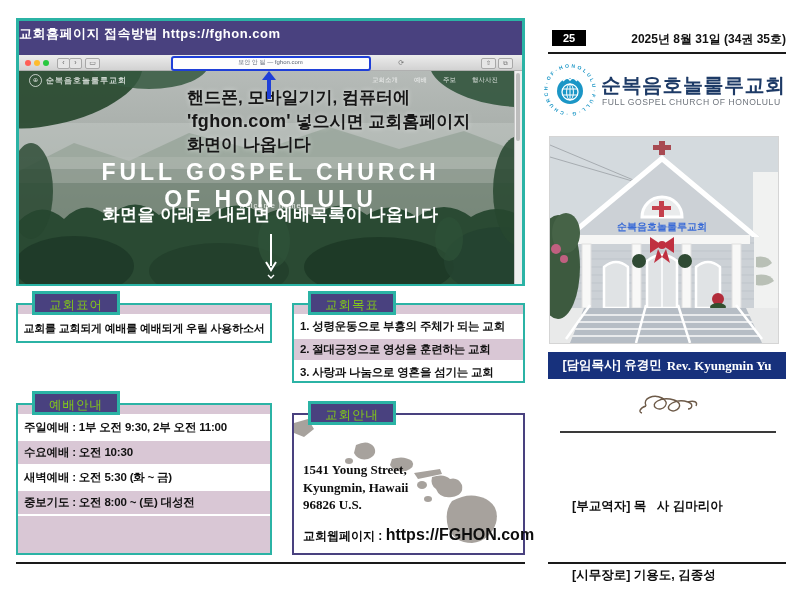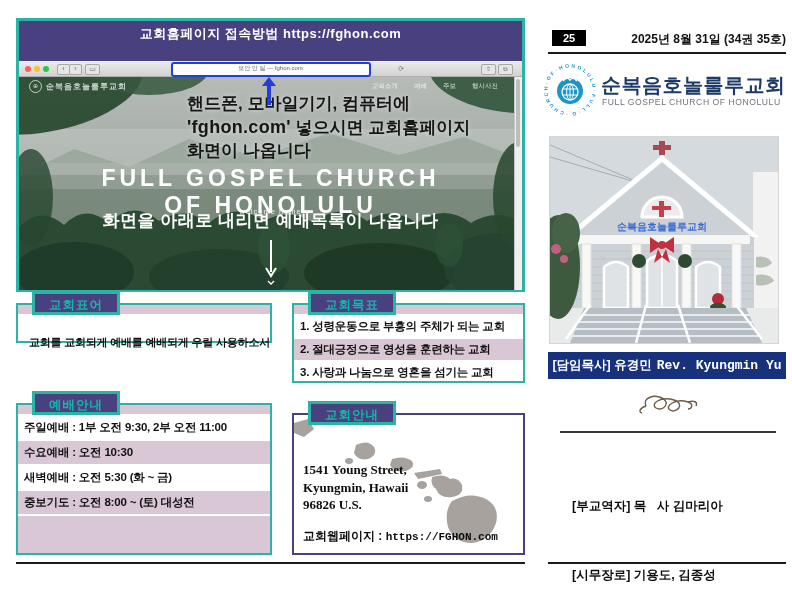--- a/index.html
+++ b/index.html
@@ -1,20 +1,20 @@
 <!DOCTYPE html>
 <html><head>
 <meta charset="utf-8">
 <style>
   html,body{margin:0;padding:0;background:#888;}
   .page{position:relative;width:792px;height:612px;background:#ffffff;margin:0 auto;
         font-family:"Liberation Sans","DejaVu Sans",sans-serif;overflow:hidden;}
   
   .web-guide{position:absolute;left:16px;top:18px;width:503px;border:3px solid #2bb3a5;background:#fff;}
-  .guide-header{height:40px;line-height:26px;background:#49417f;color:#fff;text-align:center;
+  .guide-header{height:34px;line-height:26px;background:#49417f;color:#fff;
                 font-weight:bold;font-size:13px;letter-spacing:.5px;}
   .browser{position:relative;height:228px;background:#fff;}
   .chrome{position:relative;height:15px;background:linear-gradient(#ececec,#d2d2d2);border-bottom:1px solid #b0b0b0;}
   .tl{position:absolute;top:5px;width:6px;height:6px;border-radius:50%;}
   .tl.r{left:6px;background:#ff5f57}.tl.y{left:15px;background:#febc2e}.tl.g{left:24px;background:#28c840}
   .navbtn{position:absolute;top:3px;width:11px;height:9px;border:1px solid #a8a8a8;border-radius:2px;
           background:#e6e6e6;color:#666;font-size:7px;line-height:8px;text-align:center;}
   .nb-back{left:38px}.nb-fwd{left:50px}.nb-side{left:66px;width:13px}
   .addrbar{position:absolute;left:50%;top:1px;transform:translateX(-50%);width:196px;height:11px;
            background:#fdfdfd;border:2px solid #1f3fd8;border-radius:3px;font-size:6px;line-height:9px;
@@ -45,56 +45,56 @@
            font-size:7.5px;letter-spacing:1px;z-index:3;}
   .scroll-hint{position:absolute;left:0;top:132px;width:100%;text-align:center;color:#fff;font-size:17px;
                font-weight:bold;z-index:3;letter-spacing:.5px;}
   .down-arrow{position:absolute;left:50%;top:163px;transform:translateX(-50%);z-index:3;}
   .hero-scrollbar{position:absolute;right:0;top:0;bottom:0;width:7px;background:#efefef;
                   border-left:1px solid #c6c6c6;z-index:5;}
   .hero-scrollbar .thumb{position:absolute;top:2px;left:1px;width:4px;height:68px;background:#bdbdbd;border-radius:2px;}
   
   .tbox{position:absolute;background:#fff;box-sizing:border-box;}
   .tbox .tab{position:absolute;top:-14px;left:14px;min-width:88px;height:24px;line-height:22px;
-             background:#49417f;border:3px solid #2bb3a5;color:#14b8a6;font-weight:bold;font-size:12.5px;
+             background:#49417f;border:3px solid #2bb3a5;color:#84cc16;font-weight:normal;font-size:12.5px;
              text-align:center;letter-spacing:1px;z-index:2;box-sizing:border-box;padding:0 8px;}
   .teal-b{border:2.5px solid #2bb3a5;}
   .purple-b{border:2.5px solid #49417f;}
   .strip{height:9px;background:#d9c7d5;}
-  .motto-text{margin-top:21px;text-align:right;font-size:11px;font-weight:bold;color:#111;
+  .motto-text{margin-top:7px;text-align:center;font-size:11px;font-weight:bold;color:#111;
               white-space:nowrap;letter-spacing:-.2px;}
   .goal-row{height:21px;line-height:21px;font-size:11.5px;font-weight:bold;color:#111;padding-left:6px;
             margin-top:2px;white-space:nowrap;letter-spacing:-.2px;}
   .lav{background:#d9c7d5;}
   .worship{display:flex;flex-direction:column;}
   .worship-rows{flex:1;display:flex;flex-direction:column;}
   .worship .goal-row{height:23px;line-height:23px;}
   .worship .bstrip{flex:1;background:#d9c7d5;margin-top:2px;}
   .hawaii{position:absolute;left:0;top:0;width:100%;height:100%;}
   .addr{position:absolute;left:9px;top:46px;font-family:"Liberation Serif","DejaVu Serif",serif;
         font-weight:bold;font-size:13px;line-height:1.35;color:#0d0d0d;z-index:2;}
   .webline{position:absolute;left:9px;bottom:8px;z-index:2;font-size:12px;font-weight:bold;color:#0d0d0d;
            white-space:nowrap;}
-  .webline .url{font-family:Liberation Mono, monospace;font-size:11px;}
+  .webline .url{font-family:Liberation Sans, sans-serif;font-size:16px;}
   .rule{position:absolute;background:#1a1a1a;}
   
   .pagenum{position:absolute;left:552px;top:30px;width:34px;height:16px;background:#000;color:#fff;
            font-size:11px;font-weight:bold;text-align:center;line-height:16px;}
   .dateline{position:absolute;left:600px;top:31px;width:186px;text-align:right;font-size:12px;
             font-weight:bold;color:#111;white-space:nowrap;}
   .emblem{position:absolute;left:543px;top:63px;width:54px;height:54px;}
   .namekr{position:absolute;left:601px;top:72px;font-size:20px;font-weight:800;color:#1d3a66;
           letter-spacing:.5px;white-space:nowrap;}
   .nameen{position:absolute;left:602px;top:97px;font-size:8.6px;color:#6e747c;letter-spacing:.55px;white-space:nowrap;}
   .photo{position:absolute;left:549px;top:136px;width:228px;height:206px;border:1px solid #d5d5d5;
          background:#d3d9dc;overflow:hidden;}
   .navy-band{position:absolute;left:548px;top:352px;width:238px;height:27px;background:#17317c;color:#fff;
              display:flex;align-items:center;justify-content:center;gap:5px;white-space:nowrap;}
   .navy-band .kr{font-size:12.5px;font-weight:bold;}
-  .navy-band .en{font-family:Liberation Mono, monospace;font-size:13px;font-weight:bold;}
+  .navy-band .en{font-family:Liberation Serif, serif;font-size:13px;font-weight:bold;}
   .flourish{position:absolute;left:548px;top:392px;width:238px;height:34px;text-align:center;}
   .staff{position:absolute;left:572px;top:449px;font-size:12.5px;font-weight:bold;color:#0e0e0e;
          line-height:23px;white-space:pre;}
 </style>
 </head>
 <body>
 
 <div class="page">
 
   <div class="web-guide">

